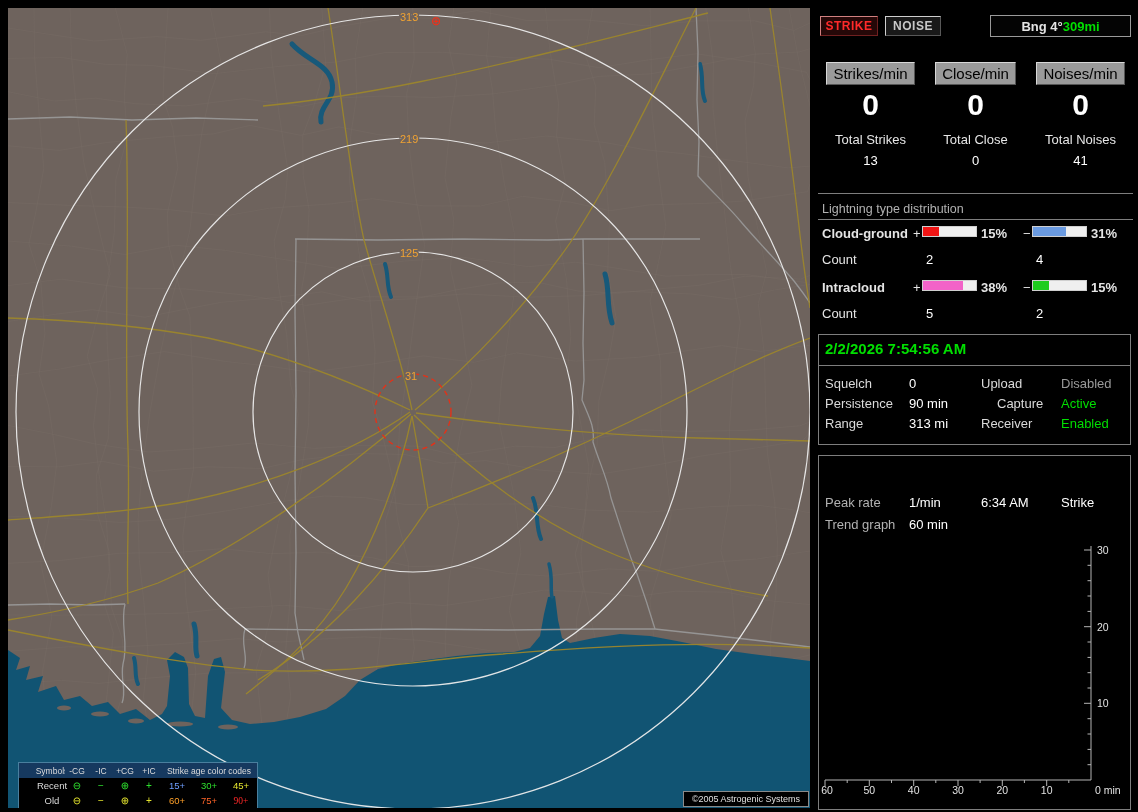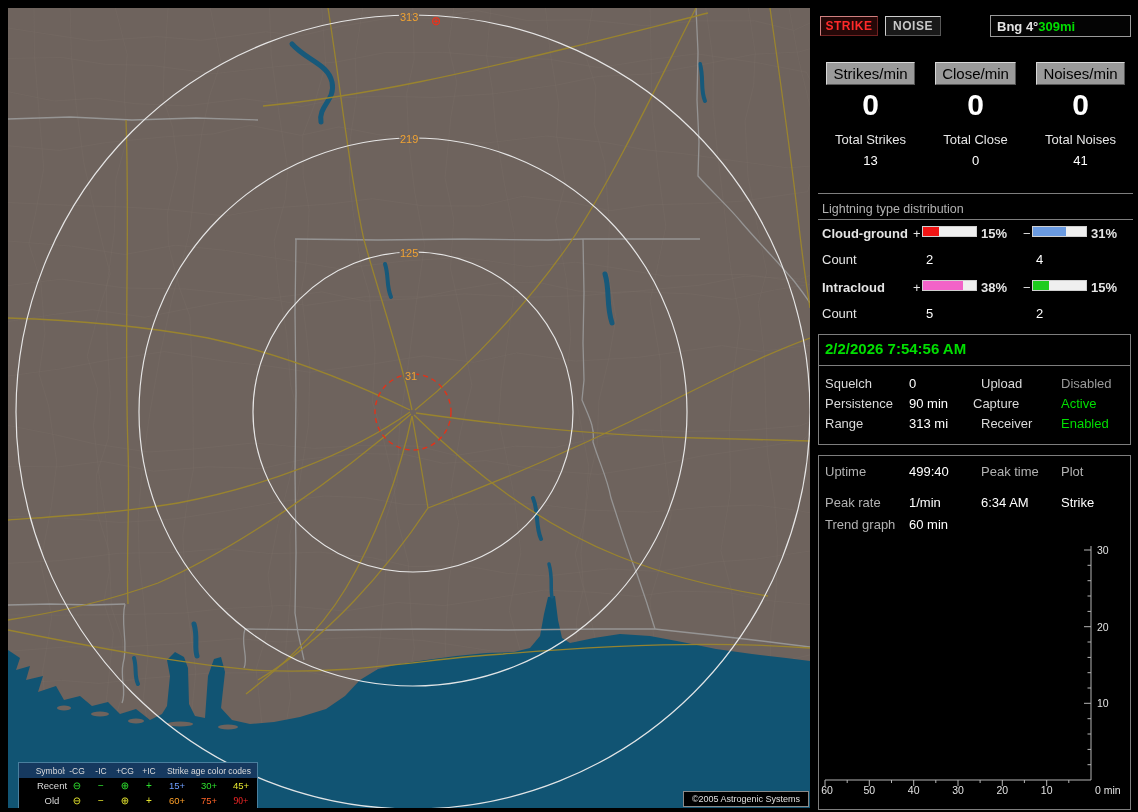--- a/index.html
+++ b/index.html
@@ -25,21 +25,21 @@
   #map-copyright{position:absolute;left:675px;top:783px;width:126px;height:16px;border:1px solid #8a8a8a;
                  background:#000;color:#e0e0e0;font-size:9px;display:flex;align-items:center;justify-content:center}
 
   
   #panel{position:absolute;left:818px;top:8px;width:315px;height:802px;color:#e4e4e4;font-size:13px}
   .abs{position:absolute}
   .btn{display:flex;align-items:center;justify-content:center;font-weight:bold;font-size:12px;letter-spacing:.5px;cursor:pointer}
   #btn-strike{left:2px;top:8px;width:58px;height:20px;background:#250808;border:1px solid;border-color:#d08080 #702020 #702020 #d08080}
   #btn-noise{left:67px;top:8px;width:56px;height:20px;background:#191919;color:#c8c8c8;border:1px solid;border-color:#cfcfcf #585858 #585858 #cfcfcf}
   #bng-box{left:172px;top:7px;width:141px;height:22px;border:1px solid #9a9a9a;background:#040404;
-           display:flex;align-items:center;justify-content:flex-start;padding:0 6px;font-weight:bold}
+           display:flex;align-items:center;justify-content:center;padding:0 6px;font-weight:bold}
   .counters{left:0;top:54px;width:315px;display:flex;text-align:center}
   .counter{flex:1}
   .chip{display:inline-block;background:#9a9a9a;color:#000;font-size:15px;padding:2px 6px;cursor:pointer;
         border:1px solid;border-color:#d8d8d8 #555 #555 #d8d8d8}
   .cval{font-size:30px;font-weight:bold;color:#fff;margin-top:5px;line-height:30px}
   .tlabel{font-size:13px;color:#e6e6e6;margin-top:12px}
   .tval{font-size:13px;color:#fff;margin-top:6px}
   .sep{left:0;width:315px;border-top:1px solid #7e7e7e;height:0}
   .drow{left:0;width:315px;height:16px}
   .drow span{position:absolute;top:0}
@@ -242,38 +242,32 @@
       <div class="abs sep" style="top:30px;width:311px"></div>
       <div class="srow" style="top:41px">
         <span class="k" style="left:6px">Squelch</span>
         <span class="v" style="left:90px">0</span>
         <span class="k" style="left:162px">Upload</span>
         <span style="left: 242px; color: rgb(154, 154, 154);">Disabled</span>
       </div>
       <div class="srow" style="top:61px">
         <span class="k" style="left:6px">Persistence</span>
         <span class="v" style="left:90px">90 min</span>
-        <span class="k" style="left:154px">Capture</span>
+        <span class="k" style="left:178px">Capture</span>
         <span style="left: 242px; color: rgb(0, 223, 0);">Active</span>
       </div>
       <div class="srow" style="top:81px">
         <span class="k" style="left:6px">Range</span>
         <span class="v" style="left:90px">313 mi</span>
         <span class="k" style="left:162px">Receiver</span>
         <span style="left: 242px; color: rgb(0, 223, 0);">Enabled</span>
       </div>
     </div>
 
     <div class="abs box" style="top:447px;height:355px">
-      <div class="srow" style="top:8px">
-        <span class="dim" style="left:6px">Uptime</span>
-        <span class="v" style="left:90px">499:40</span>
-        <span class="dim" style="left:162px">Peak time</span>
-        <span class="dim" style="left:242px">Plot</span>
-      </div>
       <div class="srow" style="top:39px">
         <span class="dim" style="left:6px">Peak rate</span>
         <span class="v" style="left:90px">1/min</span>
         <span class="v" style="left:162px">6:34 AM</span>
         <span class="v" style="left:242px">Strike</span>
       </div>
       <div class="srow" style="top:61px">
         <span class="dim" style="left:6px">Trend graph</span>
         <span class="v" style="left:90px">60 min</span>
       </div>

